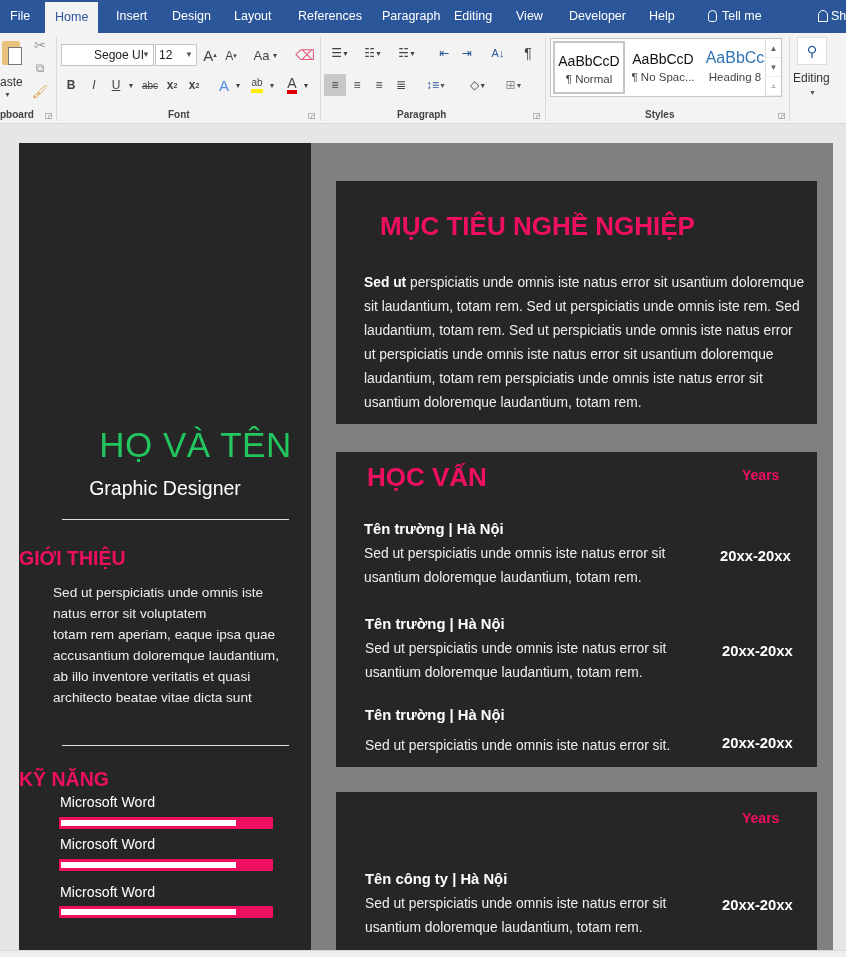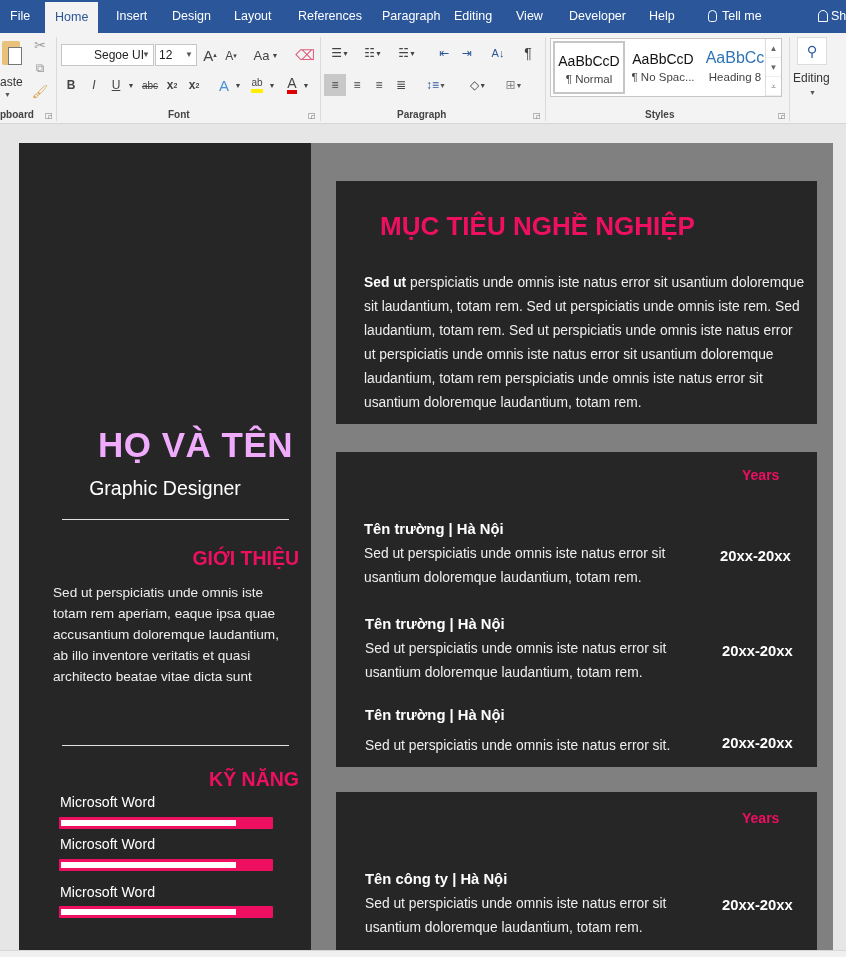--- a/index.html
+++ b/index.html
@@ -20,24 +20,24 @@
   .style-item .sample { font-size: 14px; margin-top: 10px; color: #111; white-space: nowrap; overflow: hidden; }
   .style-item .name { font-size: 11.5px; color: #444; margin-top: 4px; white-space: nowrap; overflow: hidden; }
   .gal-scroll { position: absolute; right: 0; top: 0; width: 16px; height: 57px; border-left: 1px solid #ddd; }
   .gal-scroll div { height: 19px; font-size: 8px; text-align: center; line-height: 19px; color: #666; border-bottom: 1px solid #eee; }
 
   .canvas { position: absolute; left: 0; top: 125px; width: 846px; height: 832px; background: #e6e6e6; }
   .page { position: absolute; left: 19px; top: 18px; width: 814px; height: 820px; background: #808080; }
   .leftcol { position: absolute; left: 0; top: 0; width: 292px; height: 820px; background: #262626; }
   .box { position: absolute; background: #262626; }
   .pink { color: #ef0f61; }
-  .hname { position: absolute; left: 0; width: 353px; text-align: center; color: #f0abfc; font-weight: bold; font-size: 35px; top: 282px; letter-spacing: 0.5px; }
+  .hname { position: absolute; left: 0; width: 353px; text-align: center; color: #22c55e; font-weight: normal; font-size: 35px; top: 282px; letter-spacing: 0.5px; }
   .hjob { position: absolute; left: 0; width: 292px; text-align: center; color: #fff; font-size: 19.5px; top: 334px; }
   .hline { position: absolute; left: 43px; width: 227px; height: 1px; background: #e0e0e0; }
-  .lhead { position: absolute; left: 0; width: 280px; text-align: right; font-weight: bold; font-size: 19.5px; }
+  .lhead { position: absolute; left: 0; width: 280px; text-align: left; font-weight: bold; font-size: 19.5px; }
   .lpara { position: absolute; left: 34px; width: 240px; color: #eee; font-size: 13.6px; line-height: 21px; }
   .skill-label { position: absolute; left: 41px; color: #fff; font-size: 14.2px; }
   .skill-bar { position: absolute; left: 40px; width: 214px; height: 12px; background: #ef0f61; border-radius: 1px; }
   .skill-fill { position: absolute; left: 2px; top: 3px; height: 6px; background: #fff; }
   .rhead { position: absolute; font-weight: bold; font-size: 26px; white-space: nowrap; }
   .years { position: absolute; font-weight: bold; font-size: 14px; }
   .body-text { position: absolute; color: #eee; font-size: 13.8px; line-height: 24px; }
   .ent-title { position: absolute; color: #fff; font-weight: bold; font-size: 14.8px; white-space: nowrap; }
   .ent-desc { position: absolute; color: #eee; font-size: 13.8px; line-height: 24px; width: 320px; }
   .ent-year { position: absolute; color: #fff; font-weight: bold; font-size: 14.8px; white-space: nowrap; }
@@ -166,20 +166,21 @@
   <div class="page">
 
     <div class="leftcol">
       <div class="hname">HỌ VÀ TÊN</div>
       <div class="hjob">Graphic Designer</div>
       <div class="hline" style="top:376px"></div>
 
       <div class="lhead pink" style="top:404px">GIỚI THIỆU</div>
       <div class="lpara" style="top:439px">
         <div>Sed ut perspiciatis unde omnis iste</div>
+        <div>natus error sit voluptatem</div>
         <div>totam rem aperiam, eaque ipsa quae</div>
         <div>accusantium doloremque laudantium,</div>
         <div>ab illo inventore veritatis et quasi</div>
         <div>architecto beatae vitae dicta sunt</div>
       </div>
 
       <div class="hline" style="top:602px"></div>
       <div class="lhead pink" style="top:625px">KỸ NĂNG</div>
 
       <div class="skill-label" style="top:651px">Microsoft Word</div>
@@ -204,20 +205,21 @@
         <div style="white-space:nowrap"><b style="color:#fff">Sed ut</b><span> perspiciatis unde omnis iste natus error sit usantium doloremque</span></div>
         <div style="white-space:nowrap">sit laudantium, totam rem. Sed ut perspiciatis unde omnis iste rem. Sed</div>
         <div style="white-space:nowrap">laudantium, totam rem. Sed ut perspiciatis unde omnis iste natus error</div>
         <div style="white-space:nowrap">ut perspiciatis unde omnis iste natus error sit usantium doloremque</div>
         <div style="white-space:nowrap">laudantium, totam rem perspiciatis unde omnis iste natus error sit</div>
         <div style="white-space:nowrap">usantium doloremque laudantium, totam rem.</div>
       </div>
     </div>
 
     <div class="box" style="left:317px;top:309px;width:481px;height:315px;">
+      <div class="rhead pink" style="left:31px;top:10px;">HỌC VẤN</div>
       <div class="years pink" style="left:406px;top:15px;">Years</div>
 
       <div class="ent-title" style="left:28px;top:69px;">Tên trường | Hà Nội</div>
       <div class="ent-desc" style="left:28px;top:90px;">
         <div>Sed ut perspiciatis unde omnis iste natus error sit</div>
         <div>usantium doloremque laudantium, totam rem.</div>
       </div>
       <div class="ent-year" style="left:384px;top:96px;">20xx-20xx</div>
 
       <div class="ent-title" style="left:29px;top:164px;">Tên trường | Hà Nội</div>

